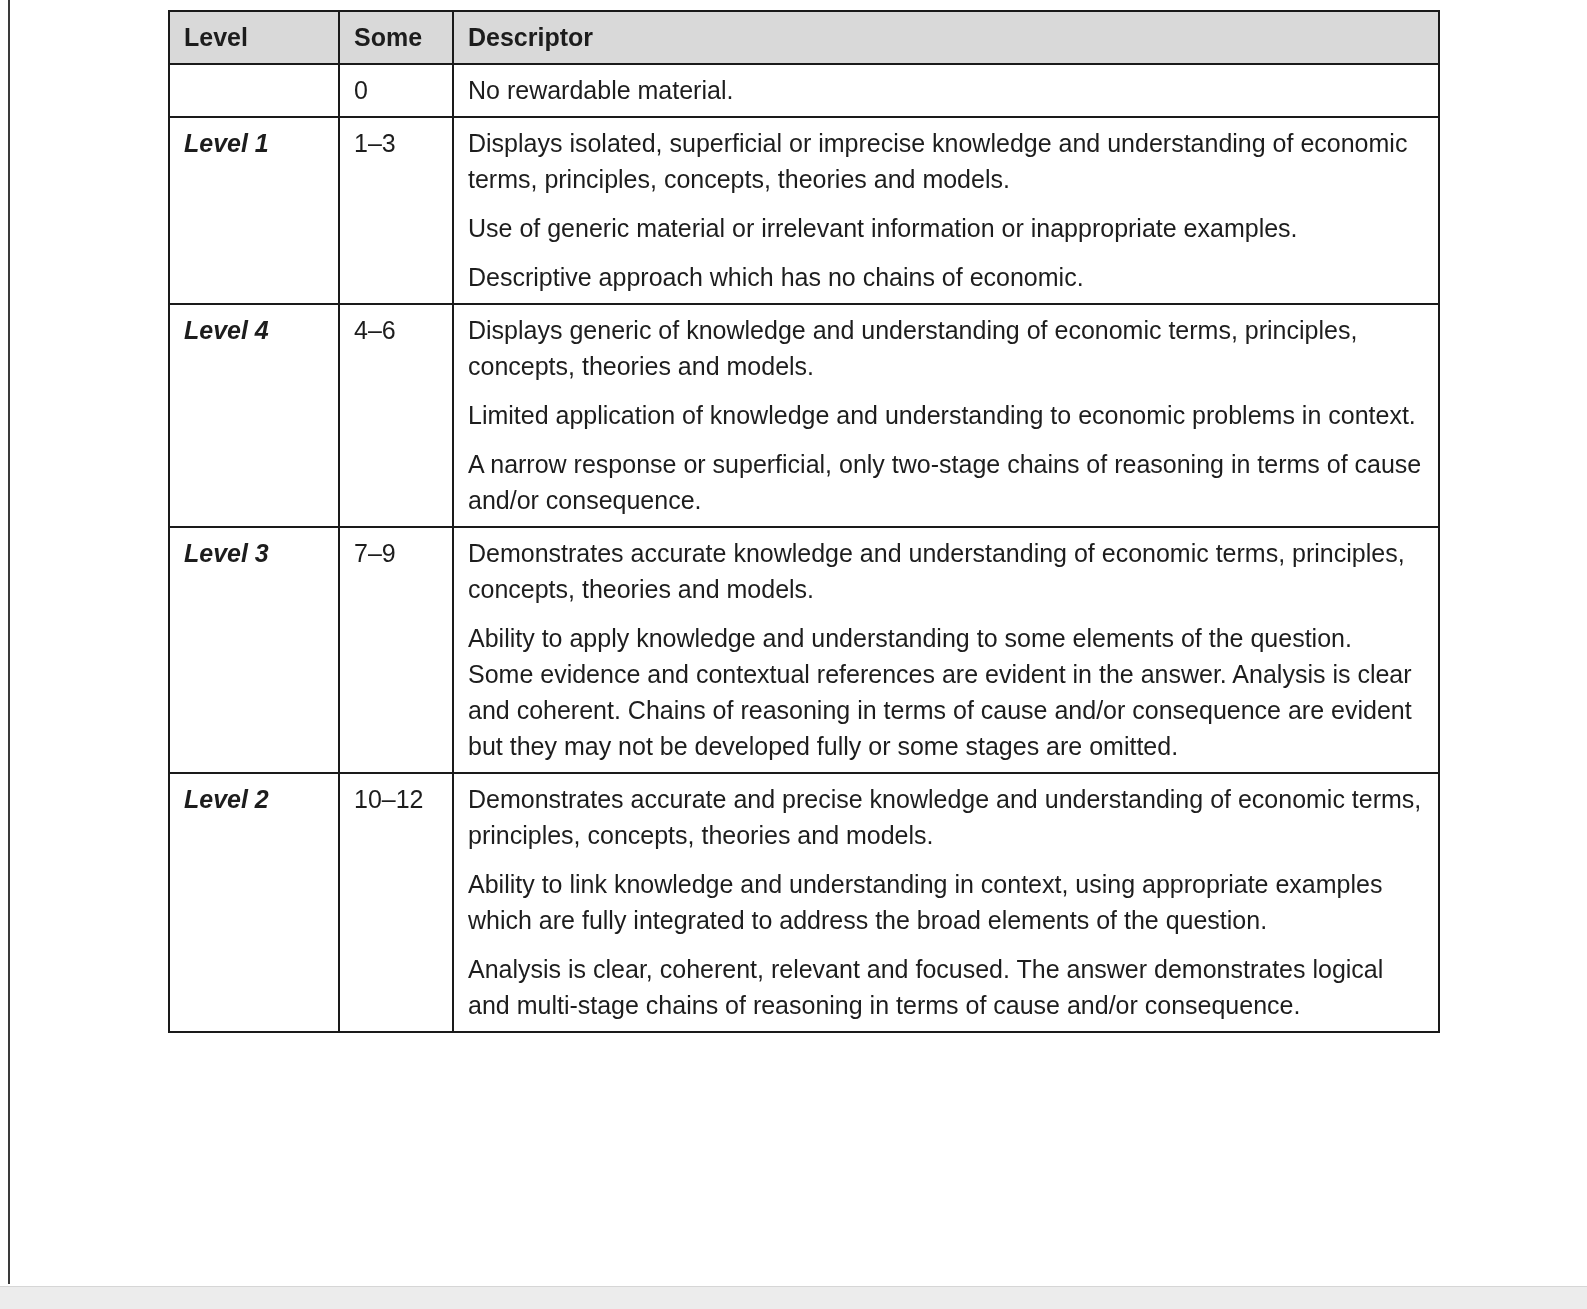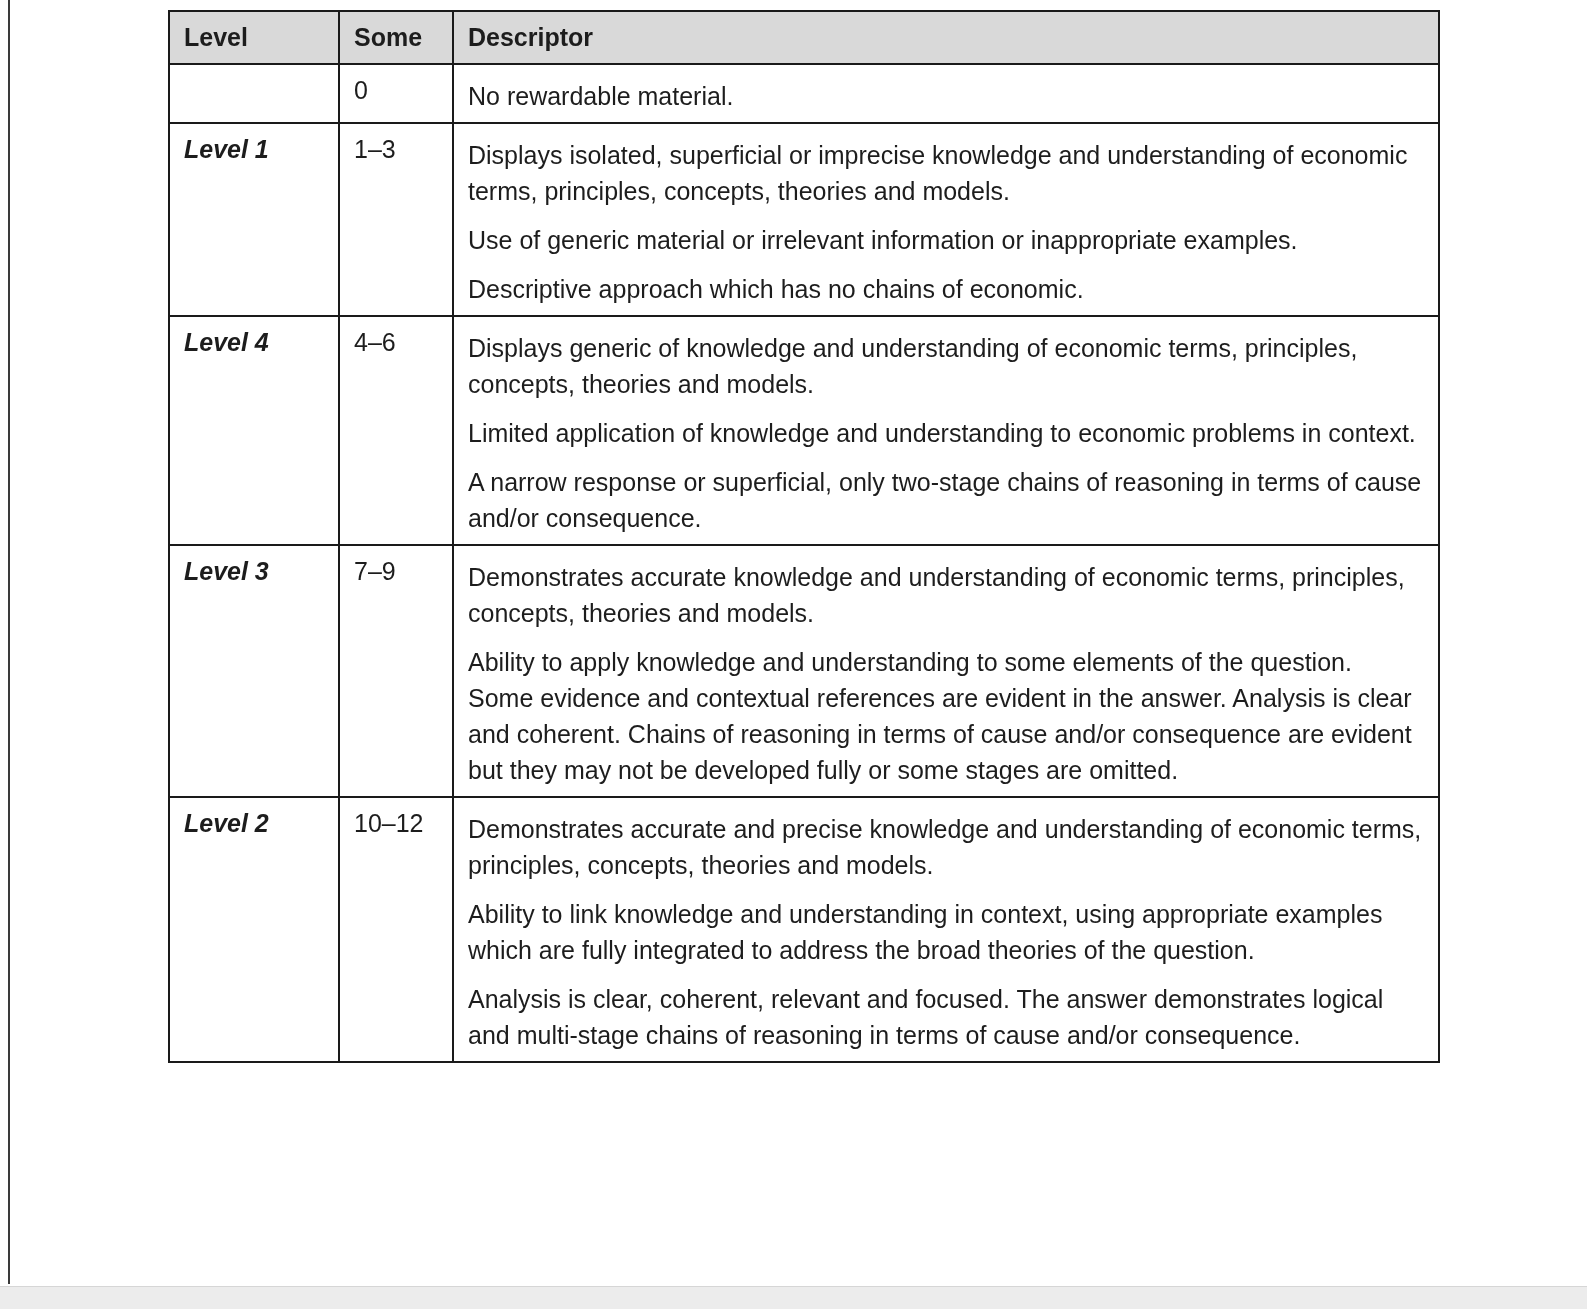--- a/index.html
+++ b/index.html
@@ -56,21 +56,21 @@
     background: #d9d9d9;
     font-weight: bold;
     padding-top: 8px;
     padding-bottom: 8px;
   }
   td.level-cell {
     font-weight: bold;
     font-style: italic;
   }
   td.descriptor-cell p {
-    margin: 6px 0 13px 0;
+    margin: 0 0 13px 0;
   }
   td.descriptor-cell p:last-child {
     margin-bottom: 0;
   }
   td.descriptor-cell p:empty {
     display: none;
   }
 </style>
 </head>
 <body>
@@ -122,20 +122,20 @@
       <td class="descriptor-cell">
         <p>Demonstrates accurate knowledge and understanding of economic terms, principles, concepts, theories and models.</p>
         <p>Ability to apply knowledge and understanding to some elements of the question. Some evidence and contextual references are evident in the answer. Analysis is clear and coherent. Chains of reasoning in terms of cause and/or consequence are evident but they may not be developed fully or some stages are omitted.</p>
       </td>
     </tr>
     <tr>
       <td class="level-cell">Level 2</td>
       <td class="mark-cell">10–12</td>
       <td class="descriptor-cell">
         <p>Demonstrates accurate and precise knowledge and understanding of economic terms, principles, concepts, theories and models.</p>
-        <p>Ability to link knowledge and understanding in context, using appropriate examples which are fully integrated to address the broad theories of the question.</p>
+        <p>Ability to link knowledge and understanding in context, using appropriate examples which are fully integrated to address the broad elements of the question.</p>
         <p>Analysis is clear, coherent, relevant and focused. The answer demonstrates logical and multi-stage chains of reasoning in terms of cause and/or consequence.</p>
       </td>
     </tr>
   </tbody>
 </table>
 
 <div class="bottom-strip"></div>
 
 </body></html>

